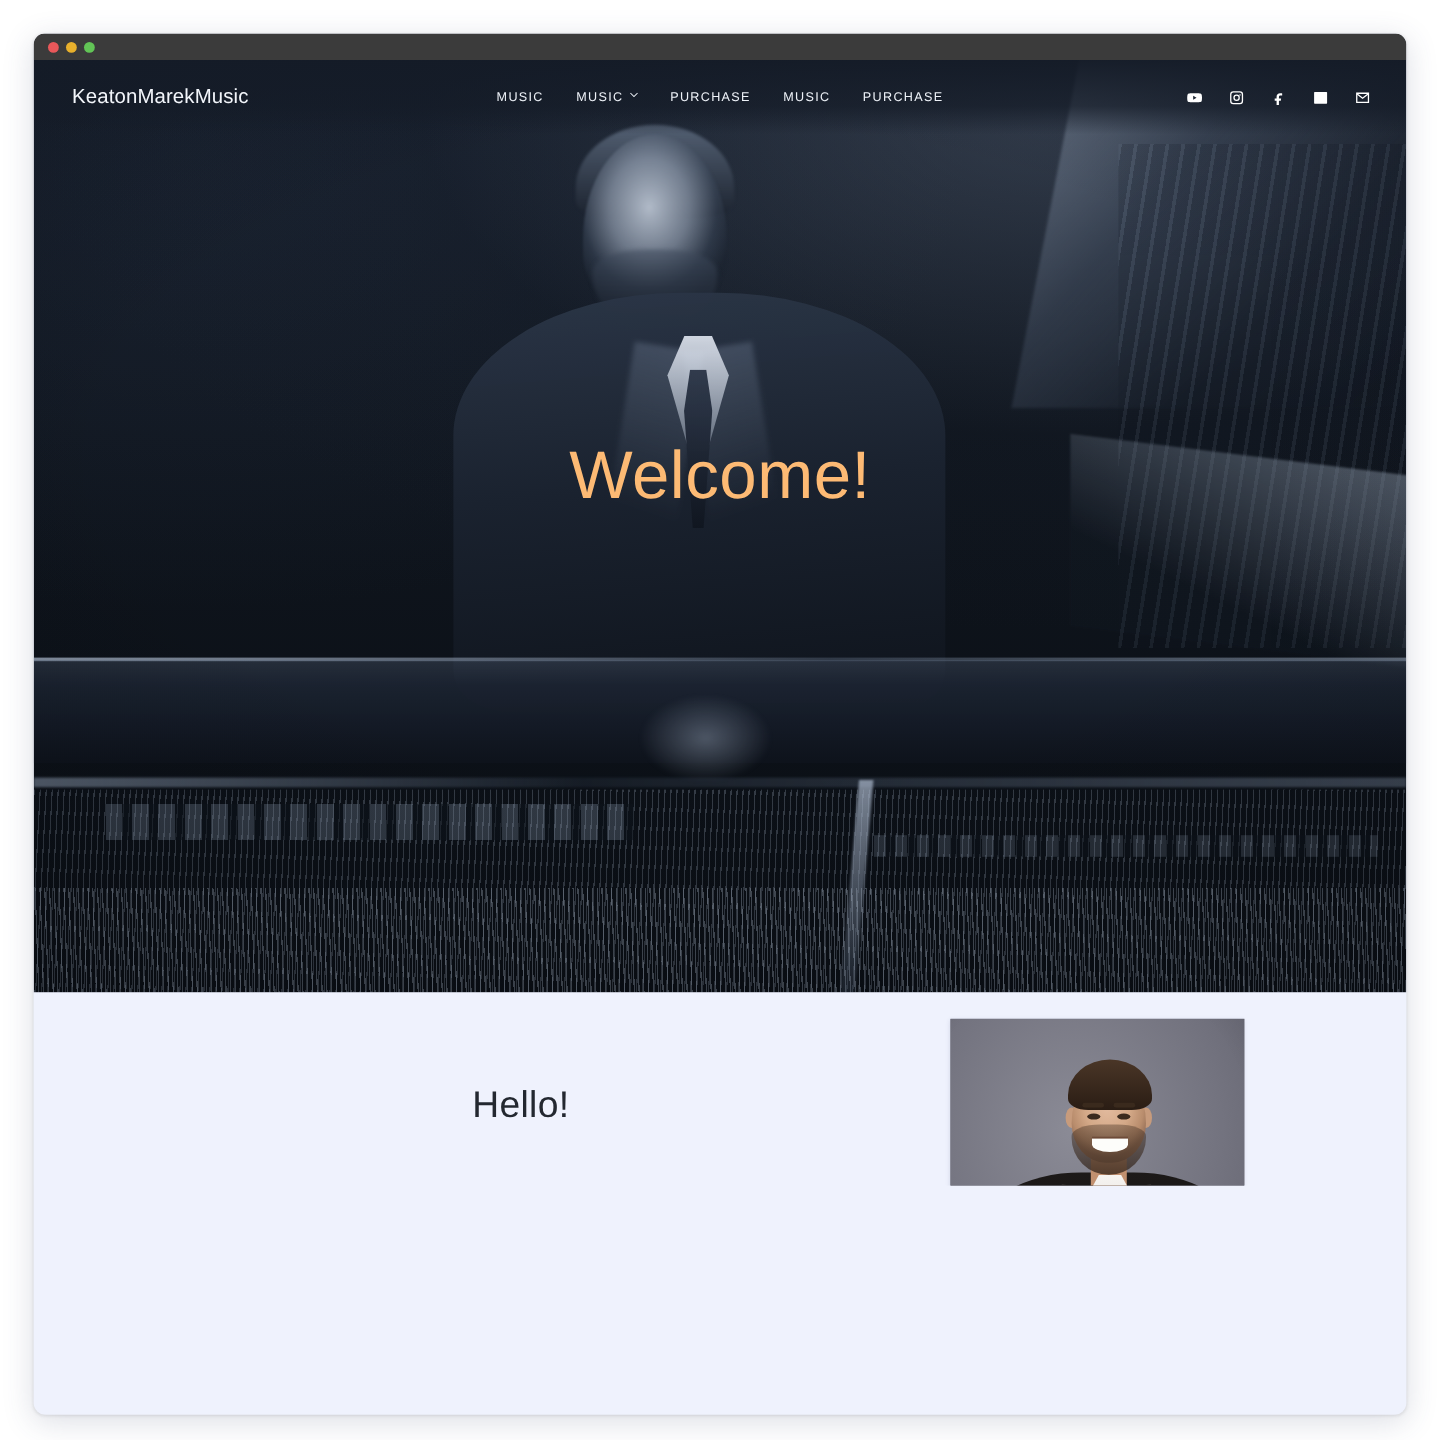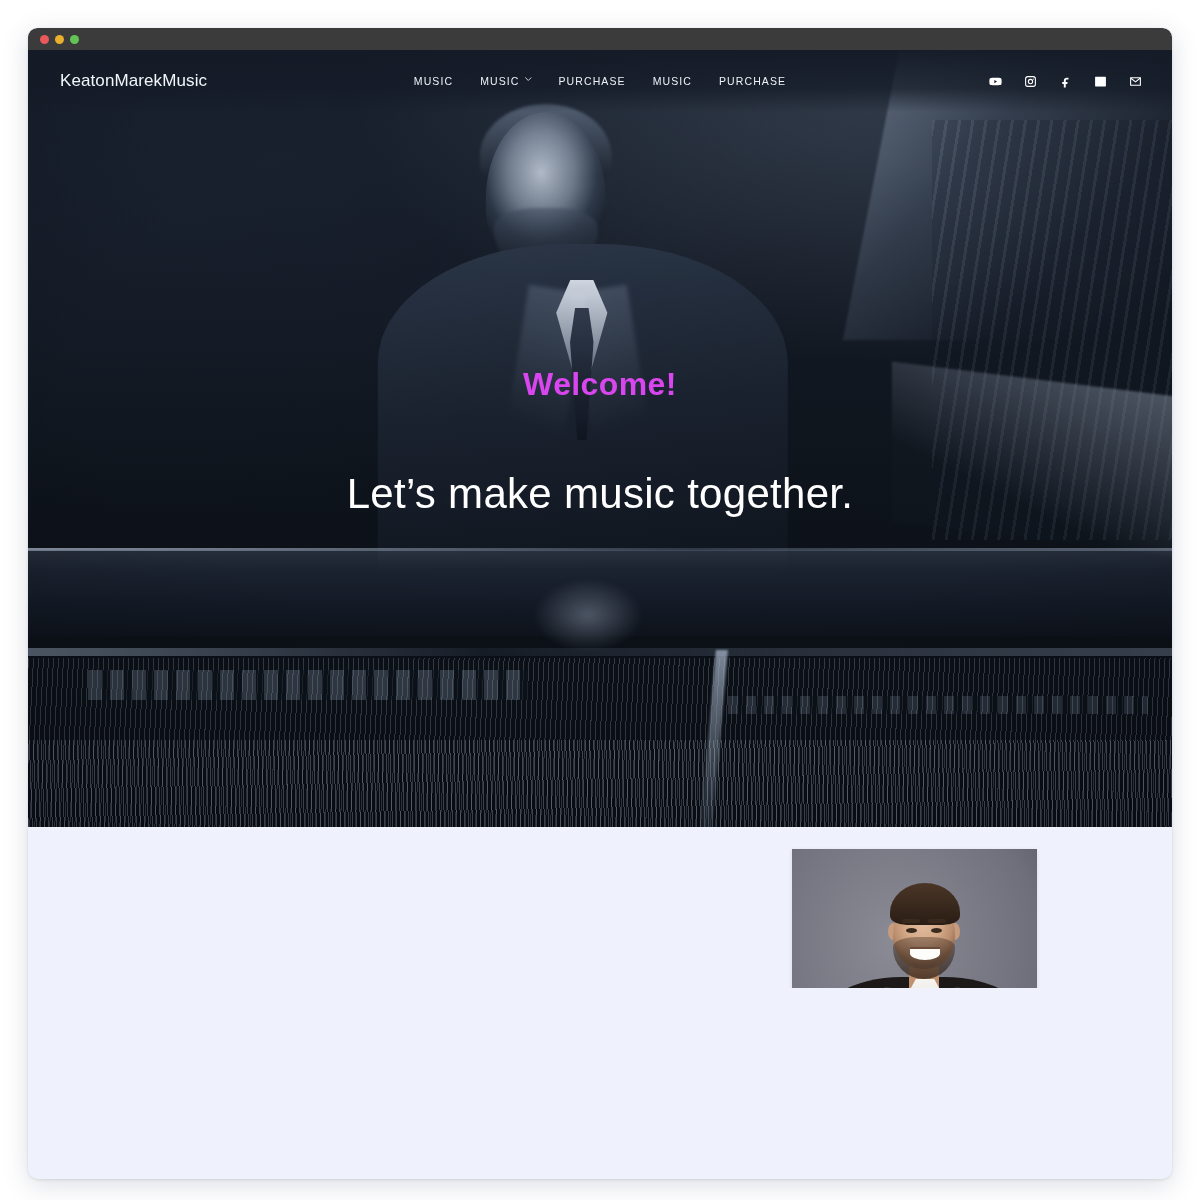--- a/index.html
+++ b/index.html
@@ -211,22 +211,22 @@
   }
   .soc{ width:13px; height:13px; display:block; cursor:pointer; fill:#ffffff; }
   .soc svg{ display:block; width:13px; height:13px; }
 
   
   #hero-copy{
     position:absolute; left:0; right:0; top:318px;
     text-align:center; z-index:5;
   }
   #hero-title{
-    color:#d946ef; font-weight:700;
-    font-size:32px; letter-spacing:.4px; line-height:1;
+    color:#fdba74; font-weight:400;
+    font-size:56px; letter-spacing:.4px; line-height:1;
   }
   #hero-sub{
     color:#ffffff; font-weight:300;
     font-size:42px; letter-spacing:.3px; line-height:1;
     margin-top:73px;
   }
 
   
   #about{
     position:relative; width:100%; height:352px;
@@ -454,26 +454,26 @@
             <svg viewBox="0 0 24 24">
                 <path fill="none" stroke="#fff" stroke-width="2" d="M3 5h18v14H3z"></path>
                 <path fill="none" stroke="#fff" stroke-width="2" d="M3.6 6l8.4 6.6L20.4 6"></path>
               </svg>
           </span>
         </div>
       </nav>
 
       <div id="hero-copy">
         <div id="hero-title">Welcome!</div>
-        <div id="hero-sub">Let’s make music together.</div>
       </div>
     </section>
 
     <section id="about">
       <div id="about-text">
+        <h2 id="about-title">Hello!</h2>
       </div>
 
       <button id="reach-out">Keaton Out</button>
 
       <div id="portrait">
         <div class="p-bg"></div>
         <div class="p-suit"></div>
         <div class="p-neck"></div>
         <div class="p-shirt"></div>
         <div class="p-lapel-l"></div>

